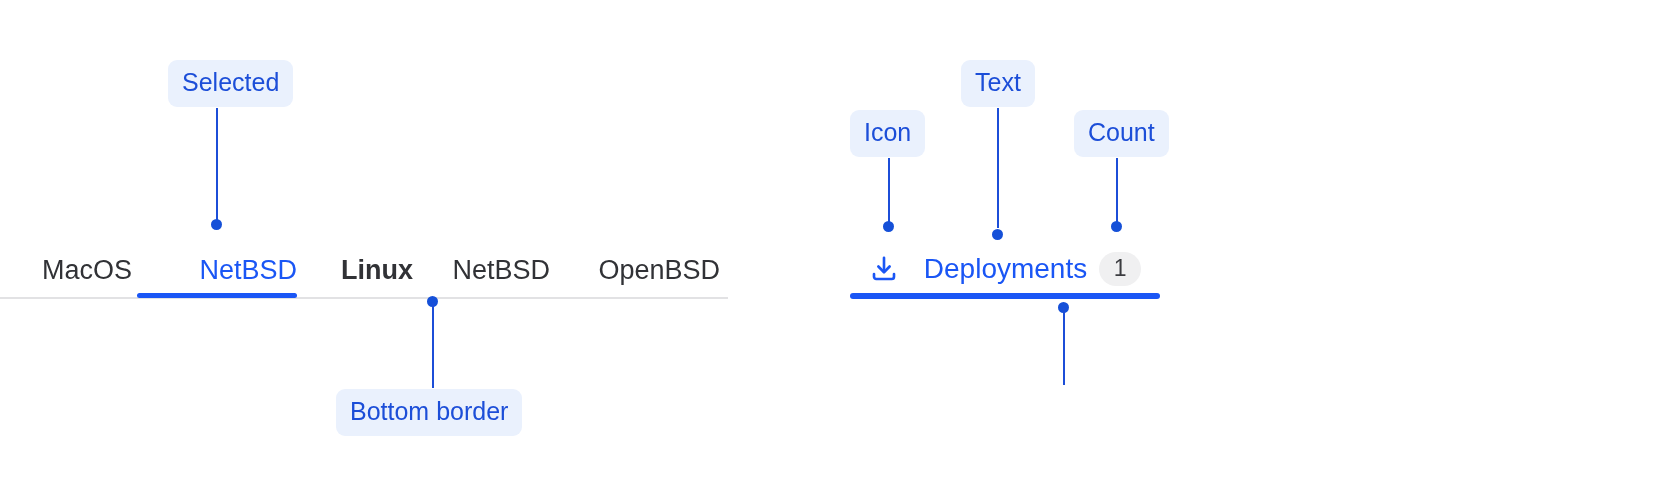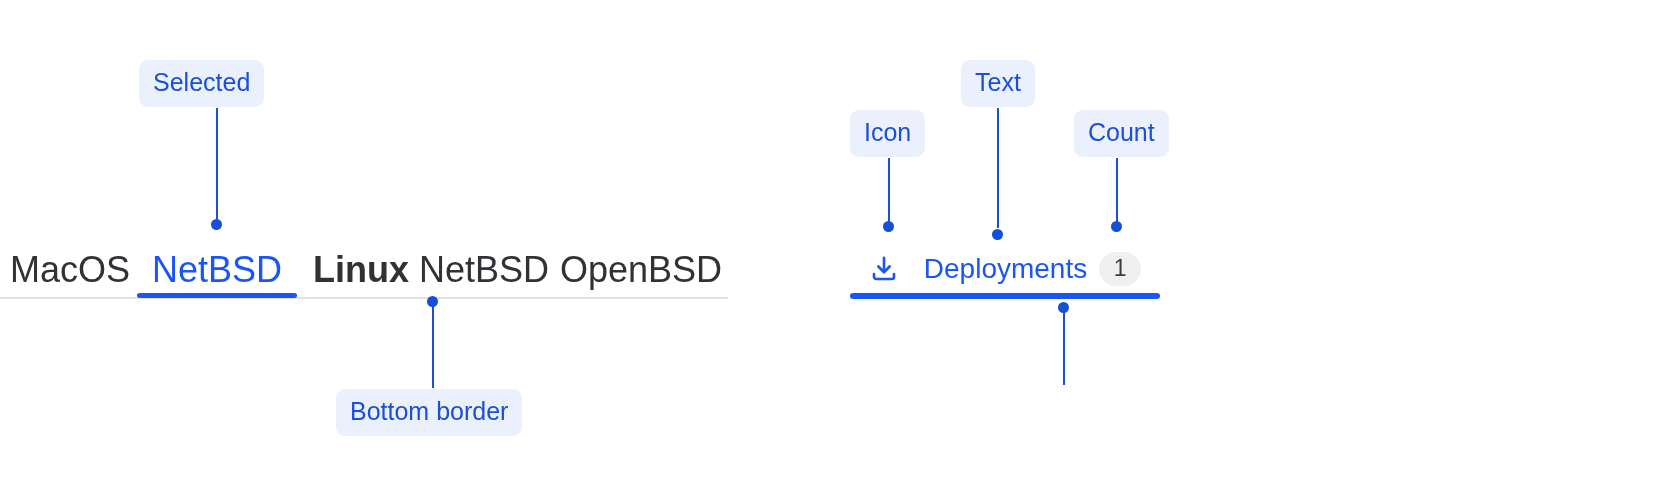--- a/index.html
+++ b/index.html
@@ -61,22 +61,22 @@
     bottom: 0;
     height: 2px;
     background: #e2e2e4;
   }
   .tab {
     position: absolute;
     top: 0;
     height: 54px;
     display: flex;
     align-items: center;
-    justify-content: center;
-    font-size: 36px;
+    justify-content: flex-end;
+    font-size: 27px;
     color: #313236;
     background: transparent;
     border: 0;
     padding: 0;
     font-family: inherit;
     cursor: pointer;
   }
   .tab.is-selected {
     color: #1a56f5;
   }
@@ -147,21 +147,21 @@
     height: 6px;
     border-radius: 3px;
     background: #1a56f5;
   }
 </style>
 </head>
 <body>
 
 <div id="stage">
 
-  <div class="callout" style="left:139px; top:60px;">Selected</div>
+  <div class="callout" style="left:168px; top:60px;">Selected</div>
   <div class="leader" style="left:216px; top:108px; height:116px;"></div>
   <div class="leader-dot" style="left:211px; top:219px;"></div>
 
   <div id="tabstrip">
     <div class="rule"></div>
 
     <button class="tab" style="left:8px; width:124px;">
       <span>MacOS</span>
     </button>
 

